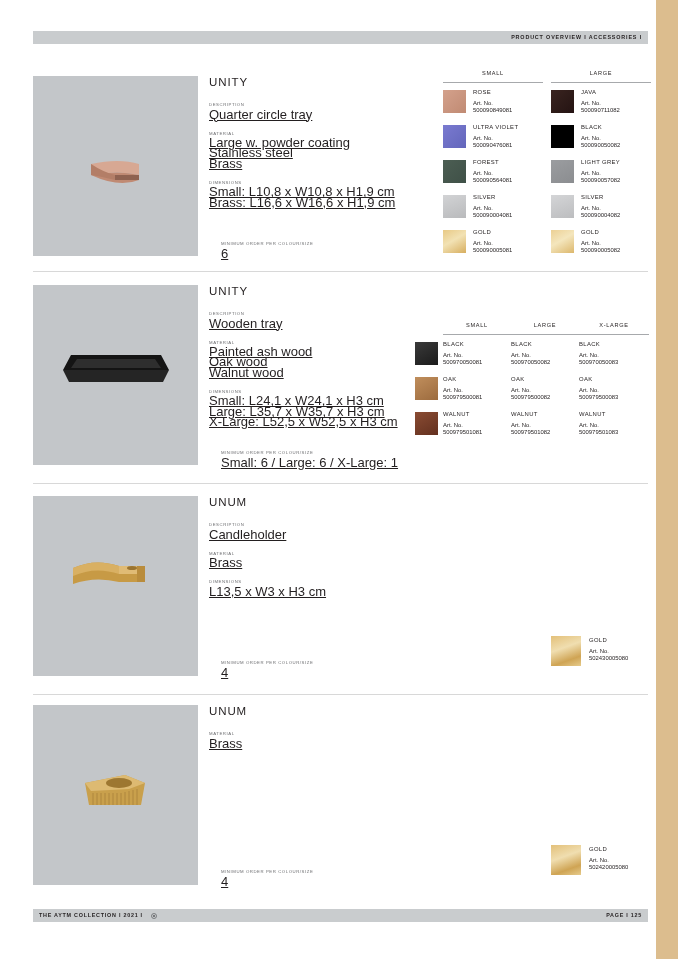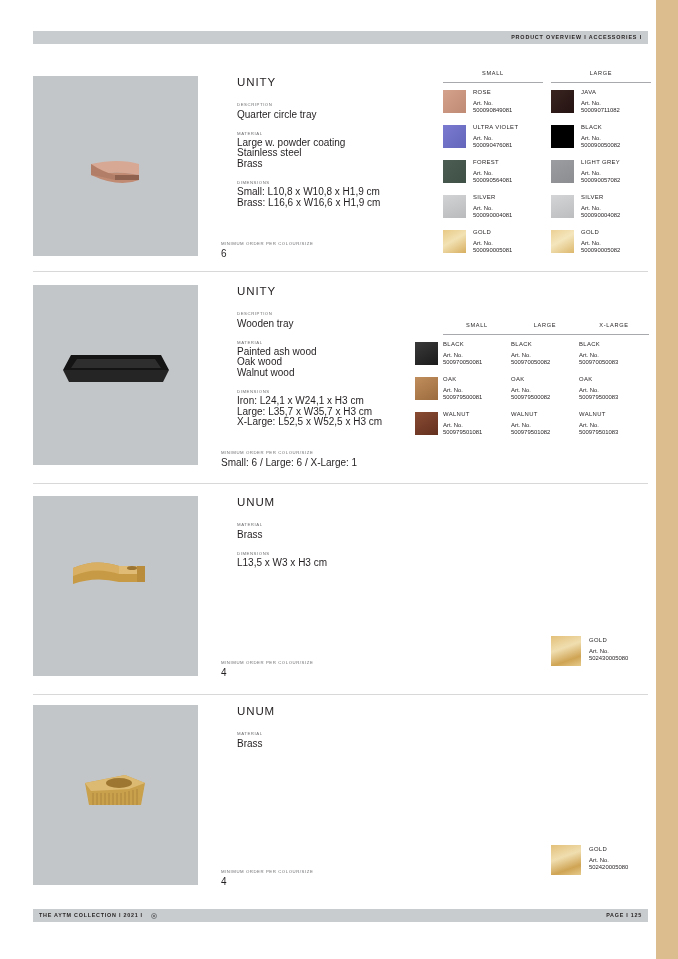--- a/index.html
+++ b/index.html
@@ -48,33 +48,33 @@
 
   .photo {
     position: absolute;
     left: 0;
     width: 165px;
     background: #c3c6c9;
   }
   .photo-inner { position: relative; width: 100%; height: 100%; overflow: hidden; }
 
   
-  .info { position: absolute; left: 204px; top: 0; width: 225px; }
+  .info { position: absolute; left: 176px; top: 0; width: 225px; }
   .prod-title {
     font-size: 11.5px; letter-spacing: 0.9px;
     font-weight: 400; color: #231f20;
     margin-bottom: 14px;
   }
   .lbl {
     font-size: 4.3px; letter-spacing: 0.55px;
     color: #6d6e71; font-weight: 400;
     text-transform: uppercase;
     margin-bottom: 2.5px;
   }
-  .val { font-size: 10px; line-height: 10.2px; color: #231f20; }
+  .val { font-size: 13px; line-height: 10.2px; color: #231f20; text-decoration: underline; }
   .blk { margin-bottom: 11px; }
   .blk:last-child { margin-bottom: 0; }
 
   .minorder { position: absolute; left: 188px; width: 225px; }
 
   
   .swatch-table { position: absolute; }
   .sw-col { position: absolute; top: 0; }
   .sw-head {
     font-size: 5.6px; letter-spacing: 0.7px;
@@ -288,21 +288,21 @@
         <div class="val">Wooden tray</div>
       </div>
       <div class="blk">
         <div class="lbl">MATERIAL</div>
         <div class="val">Painted ash wood</div>
         <div class="val">Oak wood</div>
         <div class="val">Walnut wood</div>
       </div>
       <div class="blk">
         <div class="lbl">DIMENSIONS</div>
-        <div class="val">Iron: L24,1 x W24,1 x H3 cm</div>
+        <div class="val">Small: L24,1 x W24,1 x H3 cm</div>
         <div class="val">Large: L35,7 x W35,7 x H3 cm</div>
         <div class="val">X-Large: L52,5 x W52,5 x H3 cm</div>
       </div>
     </div>
 
     <div class="minorder" style="top:165px;">
       <div class="lbl">MINIMUM ORDER PER COLOUR/SIZE</div>
       <div class="val">Small: 6 / Large: 6 / X-Large: 1</div>
     </div>
 
@@ -403,20 +403,24 @@
           <path d="M40 72 Q62 62 86 70 L86 78 Q62 70 40 80 Z" fill="#d9b063"></path>
           <rect x="86" y="70" width="26" height="8" fill="#e0bb75"></rect>
           <ellipse cx="99" cy="72" rx="5" ry="2" fill="#9a7430"></ellipse>
           <path d="M104 70 L112 70 L112 86 L104 86 Z" fill="#b98c3c"></path>
         </svg>
       </div>
     </div>
 
     <div class="info">
       <div class="prod-title">UNUM</div>
+      <div class="blk">
+        <div class="lbl">DESCRIPTION</div>
+        <div class="val">Candleholder</div>
+      </div>
       <div class="blk">
         <div class="lbl">MATERIAL</div>
         <div class="val">Brass</div>
       </div>
       <div class="blk">
         <div class="lbl">DIMENSIONS</div>
         <div class="val">L13,5 x W3 x H3 cm</div>
       </div>
     </div>
 

